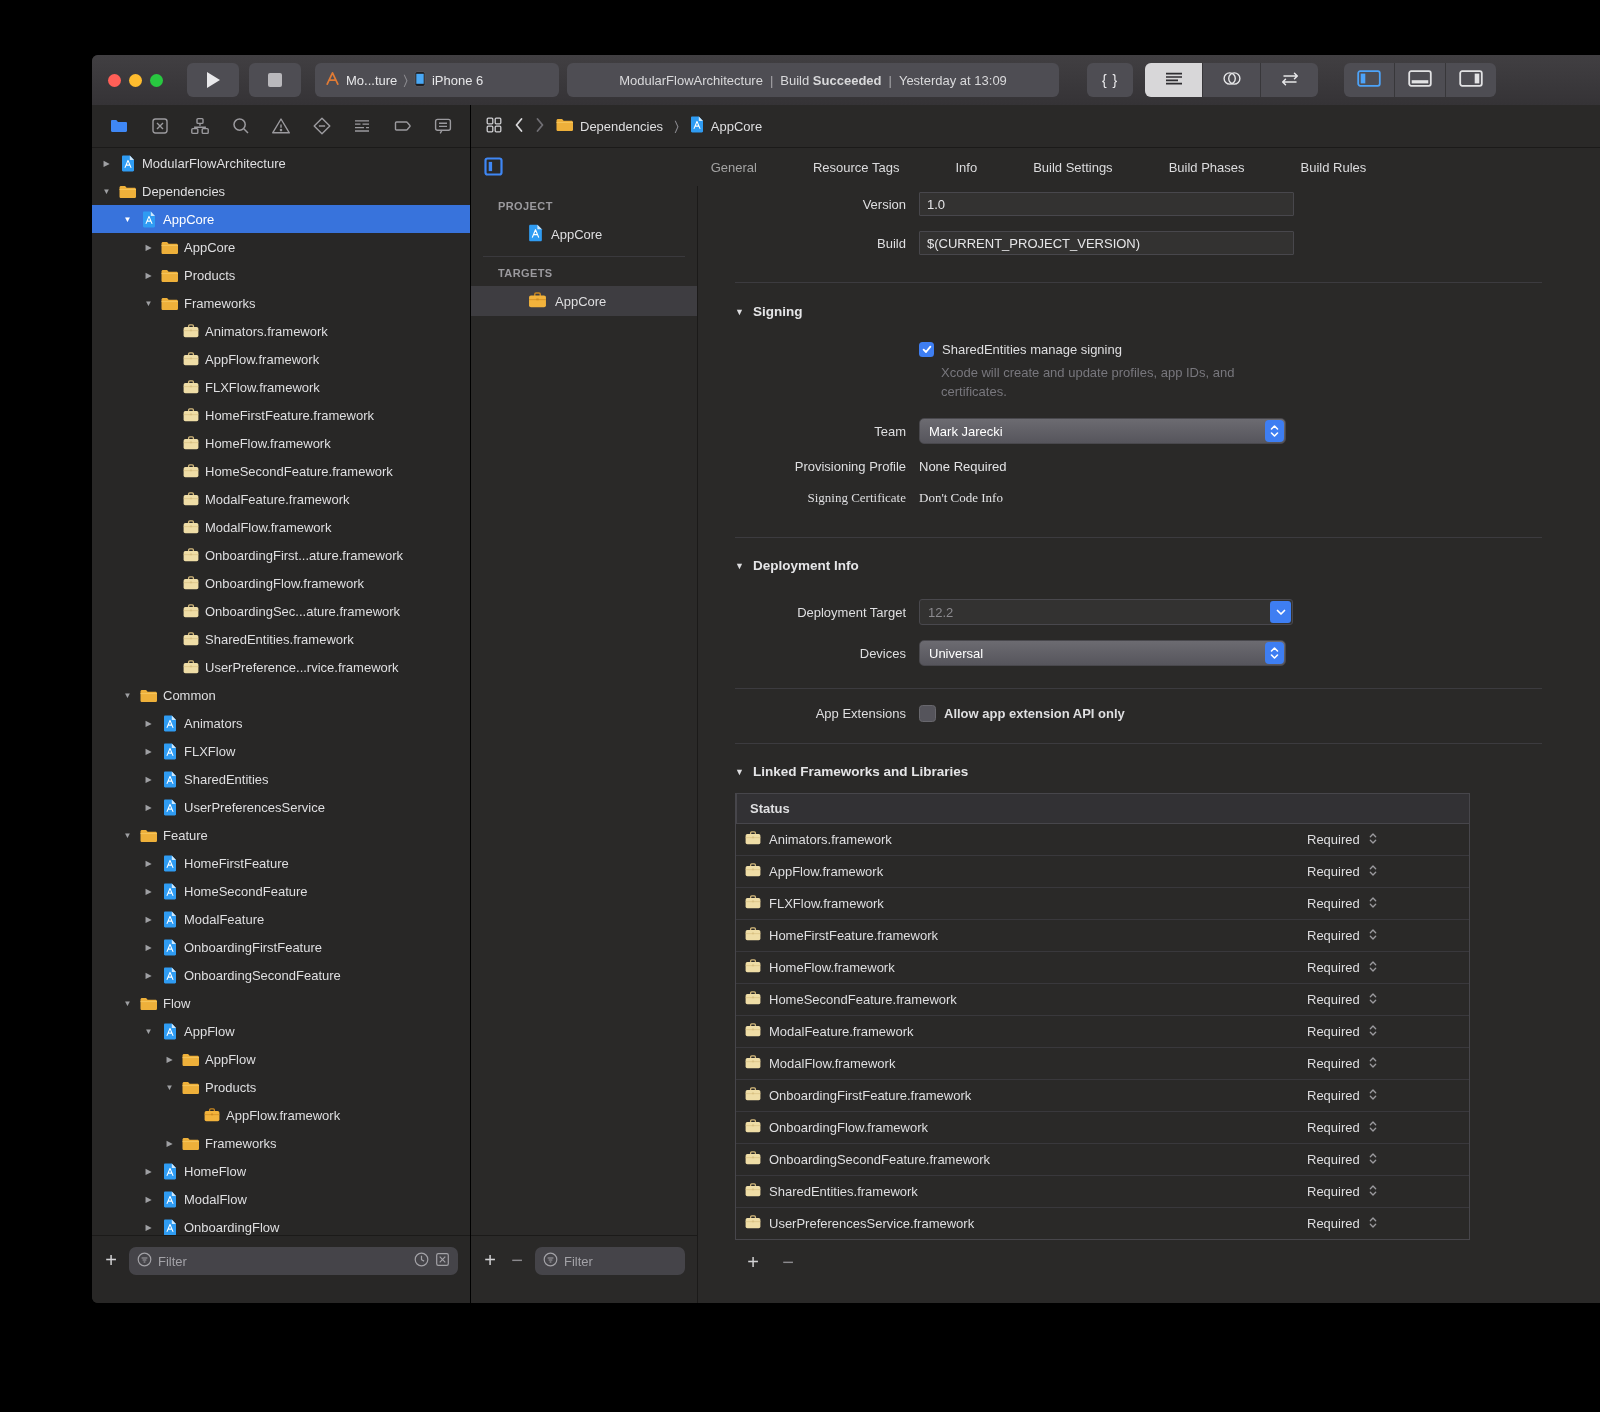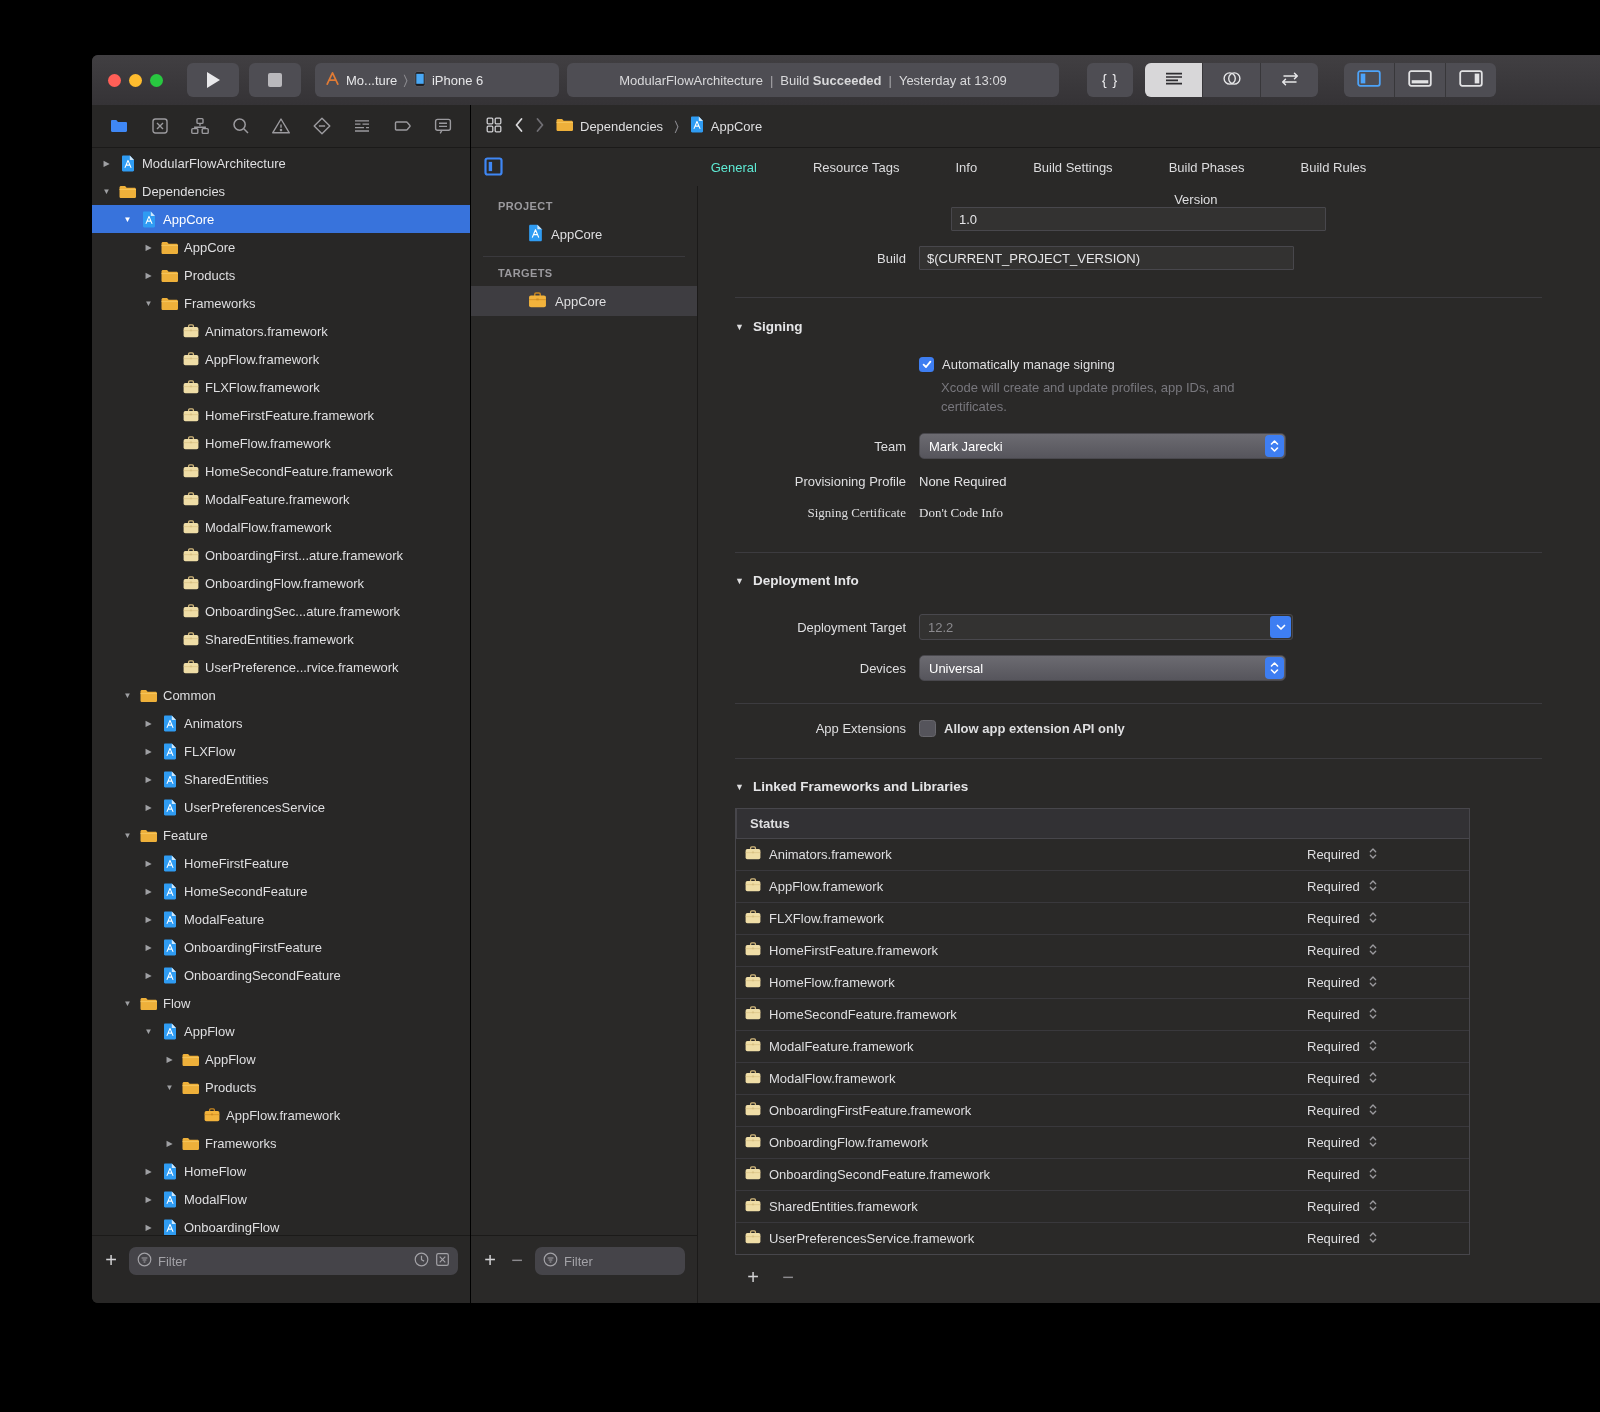--- a/index.html
+++ b/index.html
@@ -48,21 +48,21 @@
   .filter-field .ph{flex:1;color:#a3a2a7;}
   
   .editor{position:absolute;left:379px;top:50px;right:0;bottom:0;display:flex;flex-direction:column;background:#2a2928;}
   .jumpbar{height:42px;flex:none;border-bottom:1px solid #1b1a19;display:flex;align-items:center;
     padding:0 14px;gap:11px;}
   .jump-item{display:flex;align-items:center;gap:7px;}
   .tabbar{height:38px;flex:none;display:flex;align-items:center;position:relative;}
   .paneltoggle{position:absolute;left:13px;top:9px;}
   .tabs{flex:1;display:flex;justify-content:center;gap:56px;font-size:13px;}
   .tab{color:#dcdcde;}
-  .tab.selected{color:#5eead4;}
+  .tab.selected{color:#a3a3a3;}
   .editor-body{flex:1;display:flex;min-height:0;}
   .inner-sidebar{width:226px;flex:none;border-right:1px solid #1b1a19;display:flex;flex-direction:column;}
   .is-content{flex:1;padding-top:5px;}
   .is-header{font-size:11px;font-weight:bold;color:#9b9a9e;padding:9px 0 7px 27px;letter-spacing:.4px;}
   .is-row{height:30px;display:flex;align-items:center;gap:8px;padding-left:57px;}
   .is-row.selected{background:#3e3d41;}
   .is-divider{height:1px;background:#3a393d;margin:7px 12px 1px 12px;}
   
   .content{flex:1;overflow:hidden;padding:2px 64px 0 37px;min-width:0;}
   .form-row{display:flex;align-items:center;}
@@ -765,21 +765,21 @@
             <span><svg width="15" height="15" viewBox="0 0 15 15" fill="none" stroke="#a3a2a7" stroke-width="1.2">
                   <circle cx="7.5" cy="7.5" r="6.3"></circle>
                   <path d="M4.6 6h5.8M5.6 8h3.8M6.6 10h1.8"></path>
                 </svg></span>
             <span class="ph">Filter</span>
           </div>
         </div>
       </div>
 
       <div class="content">
-        <div class="form-row" style="margin-top:4px;flex-direction:column;">
+        <div class="form-row" style="margin-top:4px;">
           <div class="flabel">Version</div>
           <div class="tfield">1.0</div>
         </div>
         <div class="form-row" style="margin-top:15px;">
           <div class="flabel">Build</div>
           <div class="tfield">$(CURRENT_PROJECT_VERSION)</div>
         </div>
 
         <div class="divider" style="margin-top:27px;"></div>
 
@@ -787,21 +787,21 @@
           <span class="tri">▼</span>
           <span>Signing</span>
         </div>
         <div class="form-row" style="margin-top:23px;">
           <div class="flabel"></div>
           <div class="check on">
               <svg width="10" height="9" viewBox="0 0 10 9" fill="none" stroke="#fff" stroke-width="1.8" stroke-linecap="round" stroke-linejoin="round">
                 <path d="M1.6 4.6L4 7l4.4-5.4"></path>
               </svg>
             </div>
-          <span style="margin-left:8px;">Automatically manage signing</span>
+          <span style="margin-left:8px;">SharedEntities manage signing</span>
         </div>
         <div class="note">
           <div>Xcode will create and update profiles, app IDs, and</div>
           <div>certificates.</div>
         </div>
         <div class="form-row" style="margin-top:17px;">
           <div class="flabel">Team</div>
           <div class="popup">
             <span>Mark Jarecki</span>
             <span class="cap">

